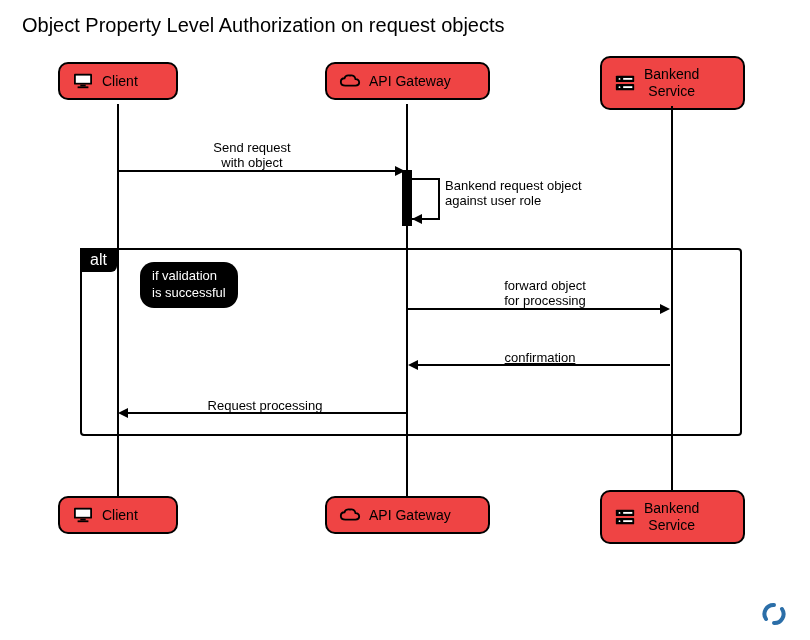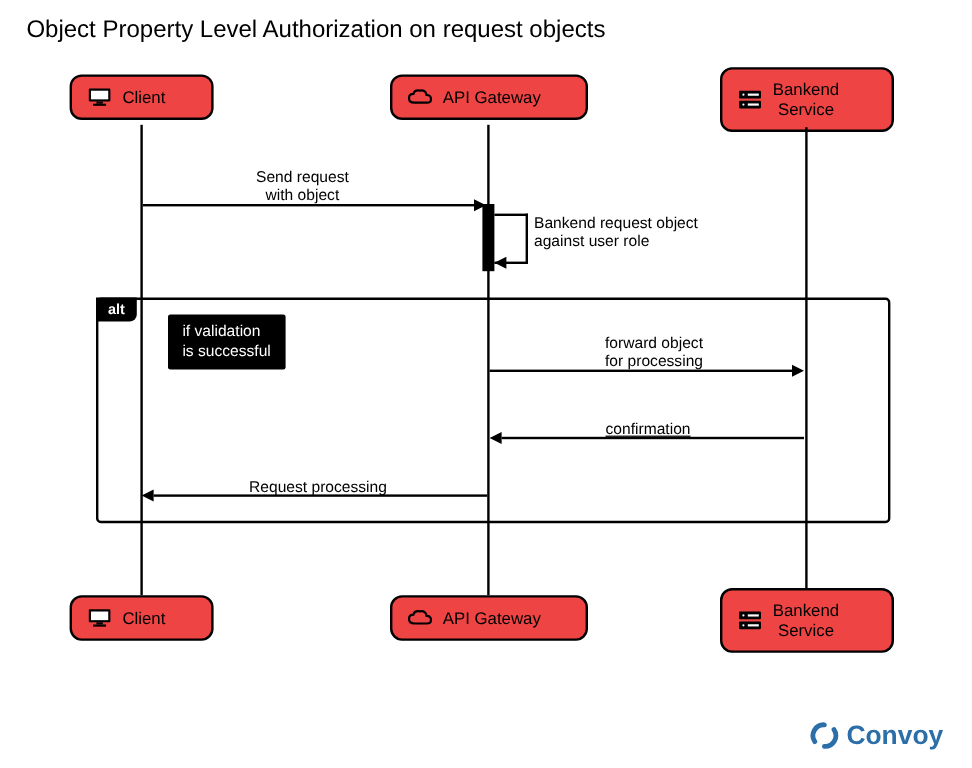--- a/index.html
+++ b/index.html
@@ -76,32 +76,32 @@
   .alt-box {
     position: absolute;
     border: 2px solid #000;
     border-radius: 4px;
     background: transparent;
   }
   .alt-tag {
     position: absolute;
     background: #000;
     color: #fff;
-    font-size: 12px;
+    font-size: 16px;
     padding: 3px 10px;
-    font-weight: bold;
+    font-weight: normal;
     border-bottom-right-radius: 6px;
   }
   .alt-condition {
     position: absolute;
     background: #000;
     color: #fff;
     font-size: 13px;
     padding: 6px 12px;
-    border-radius: 2px;
+    border-radius: 14px;
     line-height: 1.3;
   }
   .self-loop-v {
     position: absolute;
     width: 2px;
     background: #000;
   }
   .logo {
     position: absolute;
     right: 24px;
@@ -232,14 +232,13 @@
 Service</span>
 </div>
 
 <div class="logo">
   <span class="logo-mark">
     <svg width="24" height="24" viewBox="0 0 24 24">
       <path d="M12 3 A9 9 0 0 0 4 17" stroke="#2b6ea8" stroke-width="4" fill="none" stroke-linecap="round"></path>
       <path d="M12 21 A9 9 0 0 0 20 7" stroke="#2b6ea8" stroke-width="4" fill="none" stroke-linecap="round"></path>
     </svg>
   </span>
-  <span>Convoy</span>
 </div>
 
 </body></html>

